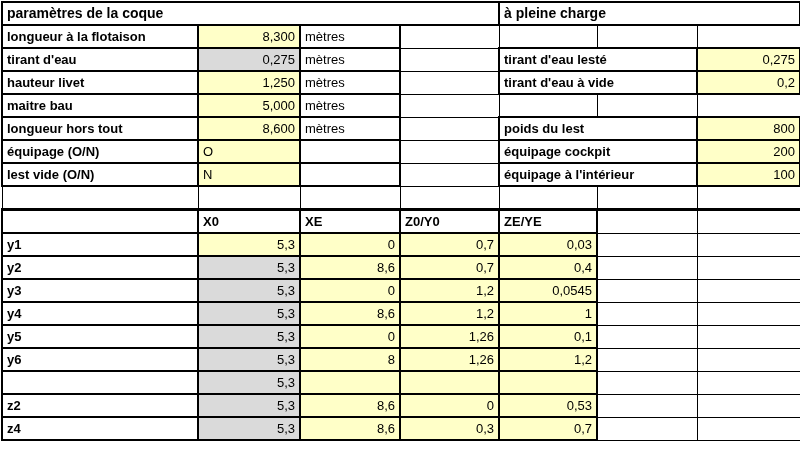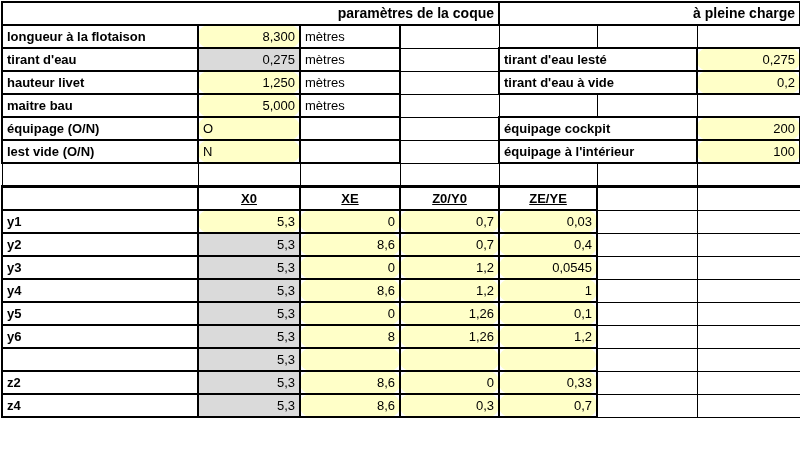--- a/index.html
+++ b/index.html
@@ -7,27 +7,27 @@
        font-family:"Liberation Sans",sans-serif;font-size:13px;color:#000;}
   table.sheet{border-collapse:collapse;table-layout:fixed;
               position:absolute;top:1px;left:1px;width:798px;}
   td{height:21px;line-height:21px;padding:0 4px;overflow:hidden;
      white-space:nowrap;background:#fff;}
   
   .b2{border:2px solid #000;}
   .b1{border:1px solid #000;}
   .sep{border-bottom:3px solid #000;}
   
-  .ttl{font-weight:bold;text-align:right;font-size:14px;}
+  .ttl{font-weight:bold;text-align:left;font-size:14px;}
   .lbl{font-weight:bold;text-align:left;}
   .num{text-align:right;}
   .ctr{text-align:left;}
-  .hdr{font-weight:bold;text-align:center;text-decoration:underline;}
+  .hdr{font-weight:bold;text-align:left;}
   
-  .yel{background:#ffffc8;border-radius:11px;}
+  .yel{background:#ffffc8;}
   .gry{background:#dadada;}
 </style>
 </head>
 <body>
 
 <table class="sheet">
 <colgroup>
   <col style="width:196px">
       <col style="width:102px">
       <col style="width:100px">
@@ -74,20 +74,28 @@
 <tr>
   <td class="b2 lbl">maitre bau</td>
   <td class="b2 num yel">5,000</td>
   <td class="b2 ctr">mètres</td>
   <td class="b1"></td>
   <td class="b1"></td>
   <td class="b1"></td>
   <td class="b1"></td>
 </tr>
 
+<tr>
+  <td class="b2 lbl">longueur hors tout</td>
+  <td class="b2 num yel">8,600</td>
+  <td class="b2 ctr">mètres</td>
+  <td class="b1"></td>
+  <td colspan="2" class="b2 lbl">poids du lest</td>
+  <td class="b2 num yel">800</td>
+</tr>
 
 <tr>
   <td class="b2 lbl">équipage (O/N)</td>
   <td class="b2 ctr yel">O</td>
   <td class="b2 ctr"></td>
   <td class="b1"></td>
   <td colspan="2" class="b2 lbl">équipage  cockpit</td>
   <td class="b2 num yel">200</td>
 </tr>
 
@@ -181,21 +189,21 @@
   <td class="b2 num yel"></td>
   <td class="b2 num yel"></td>
   <td class="b1"></td>
   <td class="b1"></td>
 </tr>
 <tr>
   <td class="b2 lbl">z2</td>
   <td class="b2 num gry">5,3</td>
   <td class="b2 num yel">8,6</td>
   <td class="b2 num yel">0</td>
-  <td class="b2 num yel">0,33</td>
+  <td class="b2 num yel">0,53</td>
   <td class="b1"></td>
   <td class="b1"></td>
 </tr>
 <tr>
   <td class="b2 lbl">z4</td>
   <td class="b2 num gry">5,3</td>
   <td class="b2 num yel">8,6</td>
   <td class="b2 num yel">0,3</td>
   <td class="b2 num yel">0,7</td>
   <td class="b1"></td>

